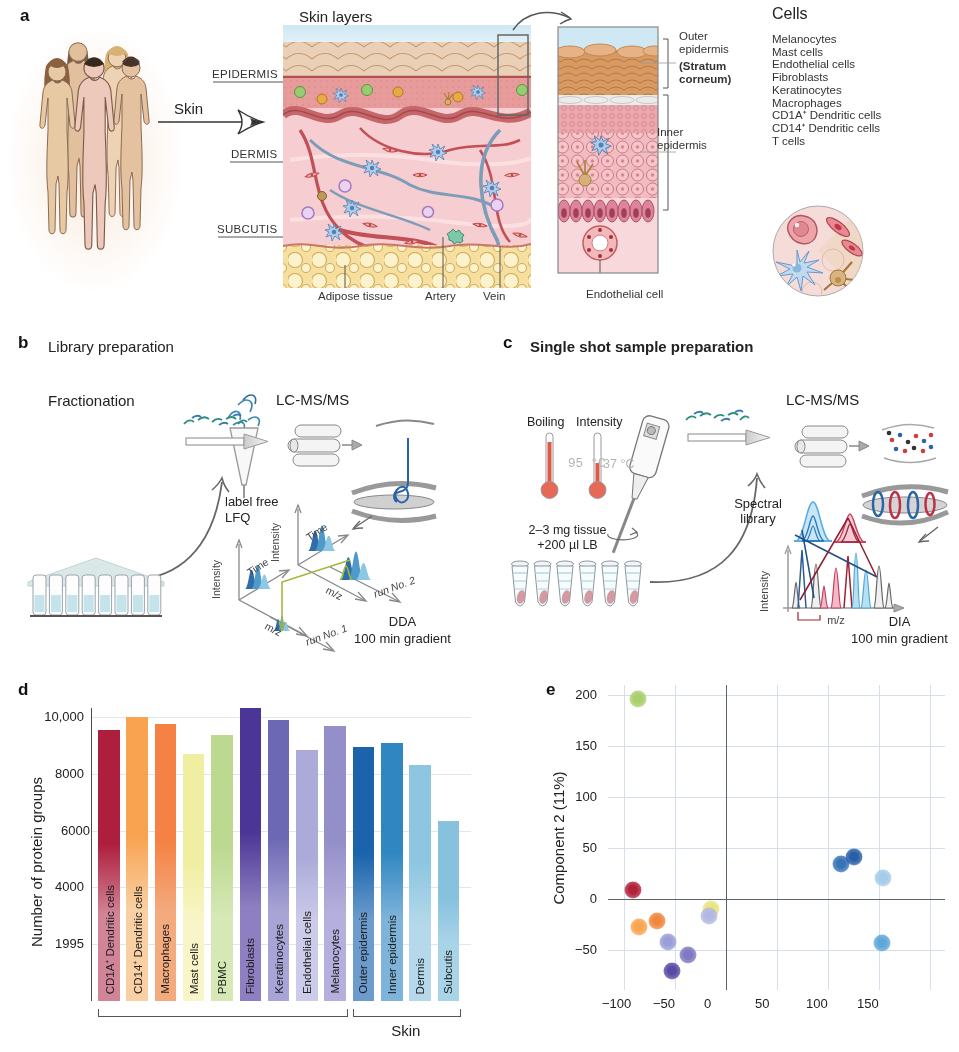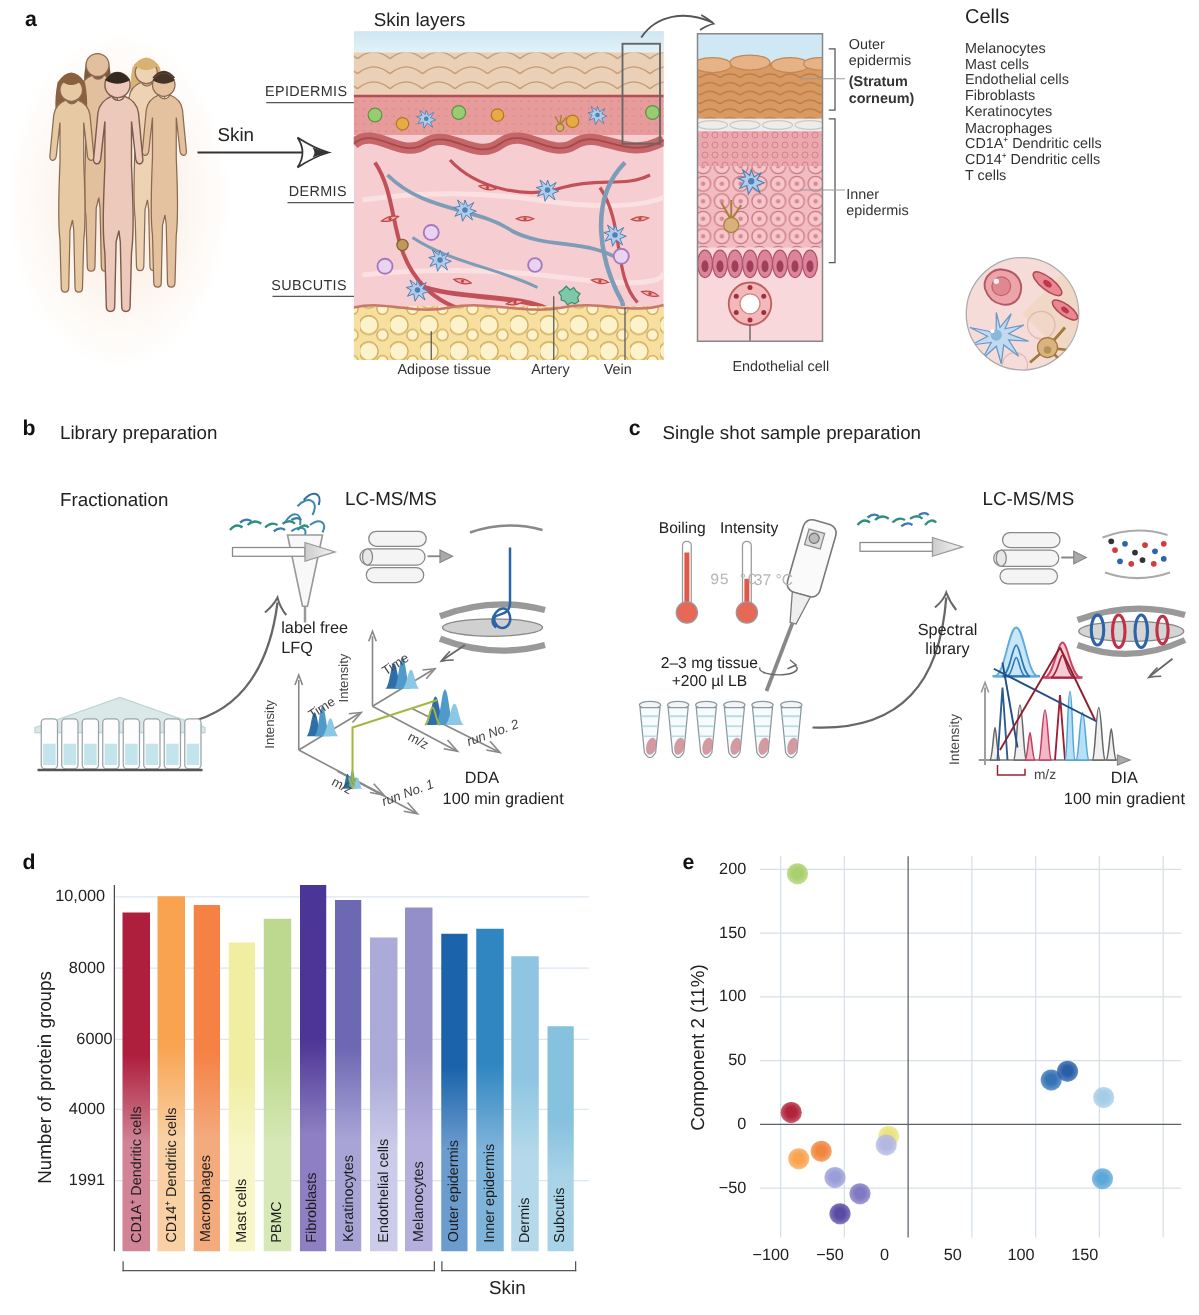--- a/index.html
+++ b/index.html
@@ -289,21 +289,21 @@
     <div class="abs t11" style="left:212px;top:68px;letter-spacing:.3px;">EPIDERMIS</div>
     <div class="abs t11" style="left:231px;top:148px;letter-spacing:.3px;">DERMIS</div>
     <div class="abs t11" style="left:217px;top:223px;letter-spacing:.3px;">SUBCUTIS</div>
     <div class="abs t11" style="left:318px;top:290px;">Adipose tissue</div>
     <div class="abs t11" style="left:425px;top:290px;">Artery</div>
     <div class="abs t11" style="left:483px;top:290px;">Vein</div>
     <div class="abs t11 pre" style="left:679px;top:30px;line-height:13px;">Outer
 epidermis</div>
     <div class="abs t11 pre" style="left:679px;top:60px;line-height:13px;font-weight:bold;">(Stratum
 corneum)</div>
-    <div class="abs t11 pre" style="left:677px;top:126px;line-height:13px;margin-top:24px;">Inner
+    <div class="abs t11 pre" style="left:657px;top:126px;line-height:13px;">Inner
 epidermis</div>
     <div class="abs t11" style="left:586px;top:288px;">Endothelial cell</div>
     <div class="abs" style="left:772px;top:5px;font-size:16px;color:#222;">Cells</div>
     <div class="abs" style="left:772px;top:33px;display:flex;flex-direction:column;">
       <span class="t11" style="line-height:12.7px;">Melanocytes</span>
       <span class="t11" style="line-height:12.7px;">Mast cells</span>
       <span class="t11" style="line-height:12.7px;">Endothelial cells</span>
       <span class="t11" style="line-height:12.7px;">Fibroblasts</span>
       <span class="t11" style="line-height:12.7px;">Keratinocytes</span>
       <span class="t11" style="line-height:12.7px;">Macrophages</span>
@@ -424,21 +424,21 @@
     <div class="abs t13 pre" style="left:225px;top:164px;line-height:16px;">label free
 LFQ</div>
     <div class="abs vtext axlab" style="left:222px;top:213px;height:56px;">Intensity</div>
     <div class="abs axlab" style="left:248px;top:237px;transform:rotate(-33deg);">Time</div>
     <div class="abs axlab" style="left:266px;top:289px;transform:rotate(28deg);">m/z</div>
     <div class="abs vtext axlab" style="left:281px;top:176px;height:56px;">Intensity</div>
     <div class="abs axlab" style="left:307px;top:202px;transform:rotate(-33deg);">Time</div>
     <div class="abs axlab" style="left:327px;top:253px;transform:rotate(28deg);">m/z</div>
     <div class="abs axlab ital" style="left:306px;top:306px;transform:rotate(-20deg);">run No. 1</div>
     <div class="abs axlab ital" style="left:374px;top:258px;transform:rotate(-20deg);">run No. 2</div>
-    <div class="abs t13 ctr" style="left:318px;top:284px;width:135px;">DDA</div>
+    <div class="abs t13 ctr" style="left:335px;top:284px;width:135px;">DDA</div>
     <div class="abs t13 ctr" style="left:335px;top:301px;width:135px;">100 min gradient</div>
   </div>
 
   <div class="panel" id="panel-c" style="left:480px;top:330px;width:479px;height:330px;">
     <svg class="abs" style="left:0;top:0;" width="479" height="330" viewBox="0 0 479 330">
 
       <g>
         <rect x="66" y="103" width="7" height="52" rx="3.5" fill="#fff" stroke="#999"></rect>
         <rect x="67.5" y="112" width="4" height="44" fill="#e05848"></rect>
         <circle cx="69.5" cy="160" r="8.5" fill="#e86858" stroke="#999"></circle>
@@ -574,41 +574,41 @@
         <path d="M405,278 C407,277 408,253 409,253 C410,253 411,277 413,278 Z" fill="#f0f0f0" stroke="#666" stroke-width="1.2"></path>
         <line x1="315" y1="205" x2="397" y2="247" stroke="#1f4f86" stroke-width="1.5"></line>
         <line x1="322" y1="200" x2="334" y2="268" stroke="#1f4f86" stroke-width="1.5"></line>
         <line x1="368" y1="188" x2="320" y2="270" stroke="#8c1f2f" stroke-width="1.5"></line>
         <line x1="368" y1="188" x2="396" y2="246" stroke="#8c1f2f" stroke-width="1.5"></line>
         <path d="M318,282 L318,290 L340,290 L340,285" fill="none" stroke="#a02030" stroke-width="1.2"></path>
       </g>
     </svg>
 
     <div class="abs plabel" style="left:23px;top:3px;">c</div>
-    <div class="abs t15" style="left:50px;top:8px;">Single shot sample preparation</div>
+    <div class="abs t15" style="left:50px;top:8px;font-weight:bold;">Single shot sample preparation</div>
     <div class="abs t12" style="left:47px;top:85px;">Boiling</div>
     <div class="abs t12" style="left:96px;top:85px;">Intensity</div>
     <div class="abs t12 gray" style="left:88px;top:127px;font-family:Liberation Mono, monospace;">95 °C</div>
     <div class="abs t12 gray" style="left:123px;top:127px;">37 °C</div>
     <div class="abs t12 ctr pre" style="left:25px;top:193px;width:125px;line-height:15px;">2–3 mg tissue
 +200 µl LB</div>
     <div class="abs t15" style="left:306px;top:61px;">LC-MS/MS</div>
     <div class="abs t13 ctr pre" style="left:244px;top:166px;width:68px;line-height:15px;">Spectral
 library</div>
     <div class="abs vtext axlab" style="left:290px;top:222px;height:60px;font-size:11px;">Intensity</div>
     <div class="abs axlab ctr" style="left:336px;top:284px;width:40px;font-size:11px;">m/z</div>
     <div class="abs t13 ctr" style="left:352px;top:284px;width:135px;">DIA</div>
     <div class="abs t13 ctr" style="left:352px;top:301px;width:135px;">100 min gradient</div>
   </div>
 
   <div class="panel" id="panel-d" style="left:0;top:660px;width:500px;height:392px;">
     <div class="abs plabel" style="left:18px;top:20px;">d</div>
     <div id="bar-plot" class="abs" style="left:0;top:0;width:500px;height:392px;">
         <div class="gridh" style="left: 92px; top: 284.2px; width: 379px;"></div>
-        <div class="ytick" style="left: 28px; top: 276.2px; width: 56px;">1991</div>
+        <div class="ytick" style="left: 28px; top: 276.2px; width: 56px;">1995</div>
         <div class="gridh" style="left: 92px; top: 227.4px; width: 379px;"></div>
         <div class="ytick" style="left: 28px; top: 219.4px; width: 56px;">4000</div>
         <div class="gridh" style="left: 92px; top: 170.6px; width: 379px;"></div>
         <div class="ytick" style="left: 34px; top: 162.6px; width: 56px;">6000</div>
         <div class="gridh" style="left: 92px; top: 113.8px; width: 379px;"></div>
         <div class="ytick" style="left: 28px; top: 105.8px; width: 56px;">8000</div>
         <div class="gridh" style="left: 92px; top: 57px; width: 379px;"></div>
         <div class="ytick" style="left: 28px; top: 49px; width: 56px;">10,000</div>
         <div class="axisline" style="left: 91px; top: 48px; width: 1.4px; height: 293px;"></div>
         <div class="bar" style="left: 98px; top: 69.78px; width: 21.5px; height: 271.22px; background: linear-gradient(rgb(174, 30, 61) 0%, rgb(174, 30, 61) 42%, rgb(208, 132, 149) 68%, rgb(208, 132, 149) 100%);">

